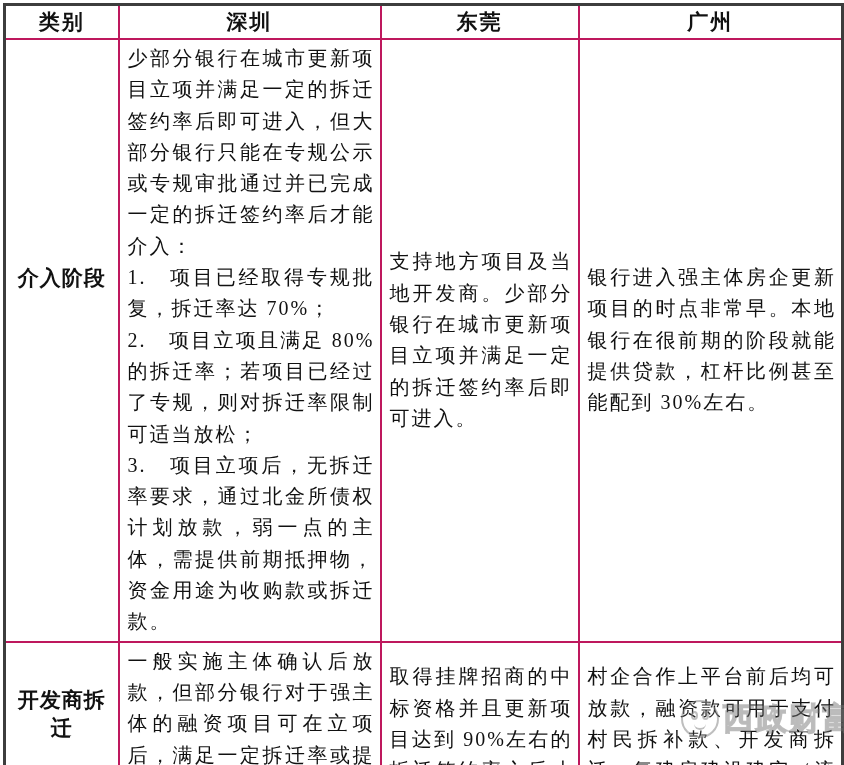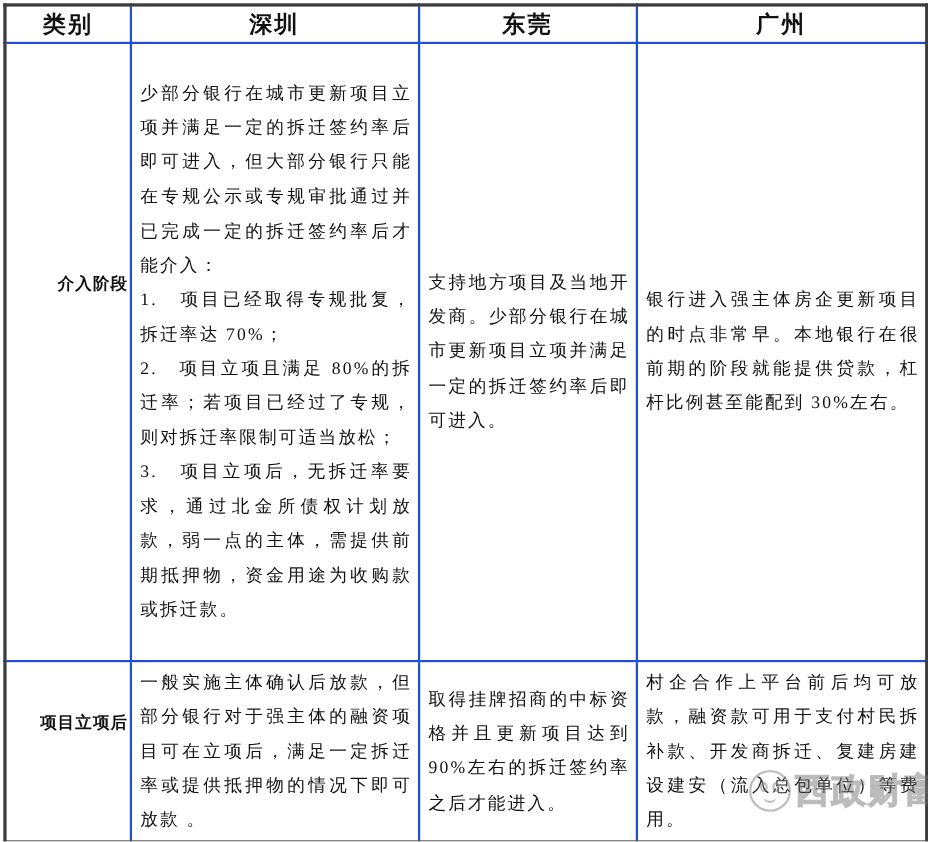--- a/index.html
+++ b/index.html
@@ -18,40 +18,40 @@
   }
   table.cmp {
     border-collapse: collapse;
     table-layout: fixed;
     width: 838px;
     height: 759px;
     margin: 3px;
     border: 3px solid #3d3d3d;
   }
   table.cmp th, table.cmp td {
-    border: 2px solid #1d4ed8;
+    border: 2px solid #be185d;
     background: #ffffff;
   }
   th.hdr {
     font-size: 21px;
     font-weight: bold;
     text-align: center;
     vertical-align: middle;
     letter-spacing: 2px;
     padding: 2px 0;
   }
   td.rowlabel {
-    font-size: 15px;
+    font-size: 21px;
     font-weight: bold;
-    text-align: right;
+    text-align: center;
     vertical-align: middle;
     letter-spacing: 1px;
   }
   td.body {
-    font-size: 16px;
+    font-size: 20px;
     line-height: 31.3px;
     letter-spacing: 2px;
     text-align: justify;
     vertical-align: middle;
     padding: 3px 5px 3px 8px;
     white-space: pre-line;
   }
   .shift-up-lg { position: relative; top: -62px; display: inline-block; }
   .shift-up-sm { position: relative; top: -26px; display: inline-block; }
 
@@ -132,21 +132,21 @@
         </td>
         <td class="body">少部分银行在城市更新项目立项并满足一定的拆迁签约率后即可进入，但大部分银行只能在专规公示或专规审批通过并已完成一定的拆迁签约率后才能介入：
 1.　项目已经取得专规批复，拆迁率达 70%；
 2.　项目立项且满足 80%的拆迁率；若项目已经过了专规，则对拆迁率限制可适当放松；
 3.　项目立项后，无拆迁率要求，通过北金所债权计划放款，弱一点的主体，需提供前期抵押物，资金用途为收购款或拆迁款。</td>
         <td class="body">支持地方项目及当地开发商。少部分银行在城市更新项目立项并满足一定的拆迁签约率后即可进入。</td>
         <td class="body">银行进入强主体房企更新项目的时点非常早。本地银行在很前期的阶段就能提供贷款，杠杆比例甚至能配到 30%左右。</td>
       </tr>
       <tr style="height:160px">
         <td class="rowlabel">
-          <span class="shift-up-sm">项目立项后</span>
+          <span class="shift-up-sm">开发商拆迁</span>
         </td>
         <td class="body">一般实施主体确认后放款，但部分银行对于强主体的融资项目可在立项后，满足一定拆迁率或提供抵押物的情况下即可放款 。</td>
         <td class="body">取得挂牌招商的中标资格并且更新项目达到 90%左右的拆迁签约率之后才能进入。</td>
         <td class="body">村企合作上平台前后均可放款，融资款可用于支付村民拆补款、开发商拆迁、复建房建设建安（流入总包单位）等费用。</td>
       </tr>
     </tbody>
   </table>
 
   <div class="watermark">
     <div class="wm-logo">

